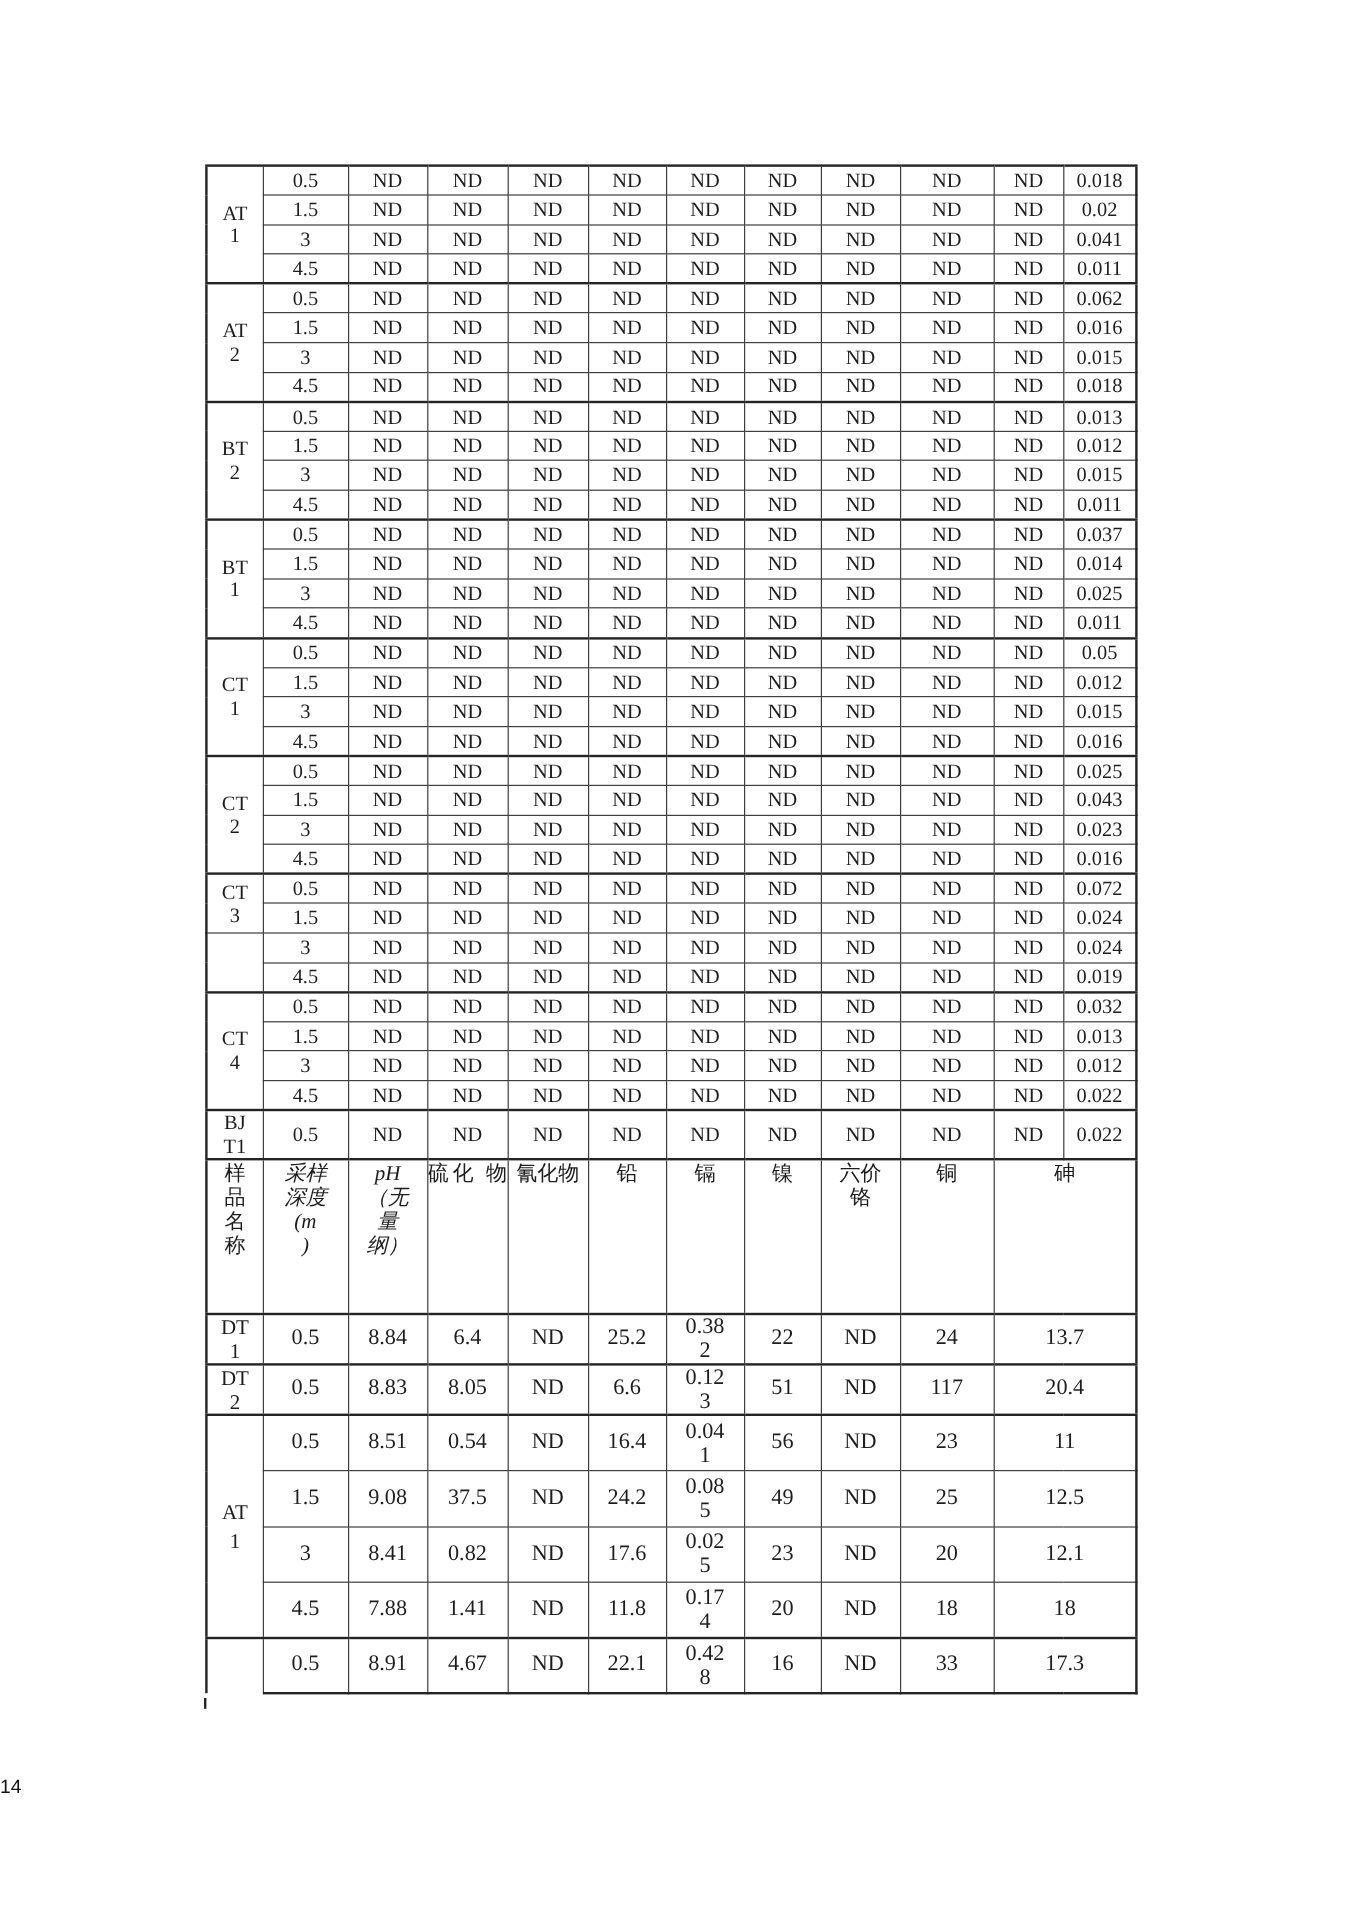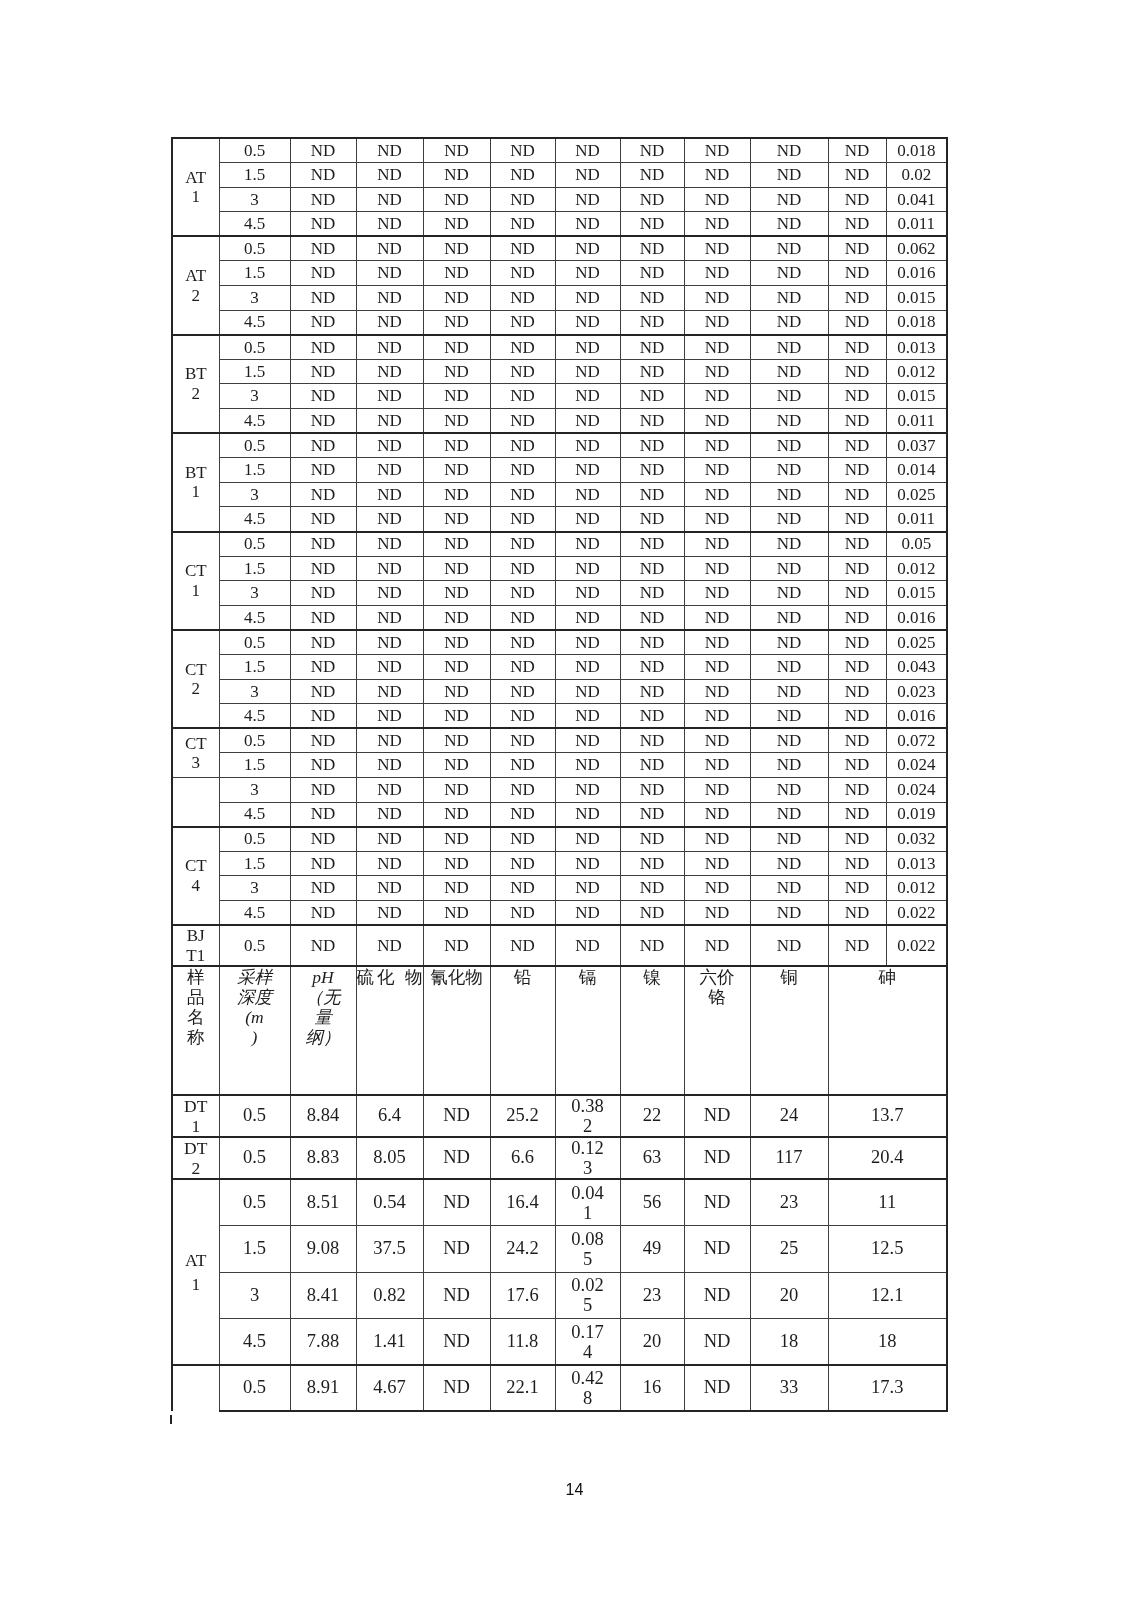--- a/index.html
+++ b/index.html
@@ -35,23 +35,23 @@
   .h-just{padding:5px 3px 0 3px;text-align:justify;text-align-last:justify;margin-top:48px;}
   .h-el{padding-top:27px;}
   tr.rd td,tr.ra td,tr.rl td{font-size:18.5px;}
   tr.rd .g-label{font-size:17.5px;line-height:20px;}
   tr.ra .g-label{font-size:17.5px;line-height:24px;}
   tr.rl .g-label{font-size:17.5px;}
   td.wrap{line-height:20px;font-family:Liberation Serif, serif;}
   td.open-bottom{border-bottom:hidden;}
   .stub{position:absolute;left:170px;top:1415px;width:2px;height:9px;background:#242424;}
   .pagenum{
-    position:absolute;left:0;top:1481px;width:100%;text-align:center;
+    position:absolute;left:0;top:1481px;width:100%;text-align:left;
     font-family:"Liberation Sans","DejaVu Sans",sans-serif;font-size:16px;color:#111;
-    padding-left:18px;box-sizing:border-box;
+    box-sizing:border-box;
   }
 </style>
 </head>
 <body>
 
 <div class="page">
   <table class="tbl">
     <colgroup>
         <col style="width: 47px;">
         <col style="width: 71px;">
@@ -556,21 +556,21 @@
         <tr class="rd thick">
           <td class="g-label" rowspan="1">DT
 2</td>
           <td>0.5</td>
           <td>8.83</td>
           <td>8.05</td>
           <td>ND</td>
           <td>6.6</td>
           <td class="wrap">0.12
 3</td>
-          <td>63</td>
+          <td>51</td>
           <td>ND</td>
           <td>117</td>
           <td colspan="2">20.4</td>
         </tr>
         <tr class="ra thick">
           <td class="g-label" rowspan="4">AT
 1</td>
           <td>0.5</td>
           <td>8.51</td>
           <td>0.54</td>

